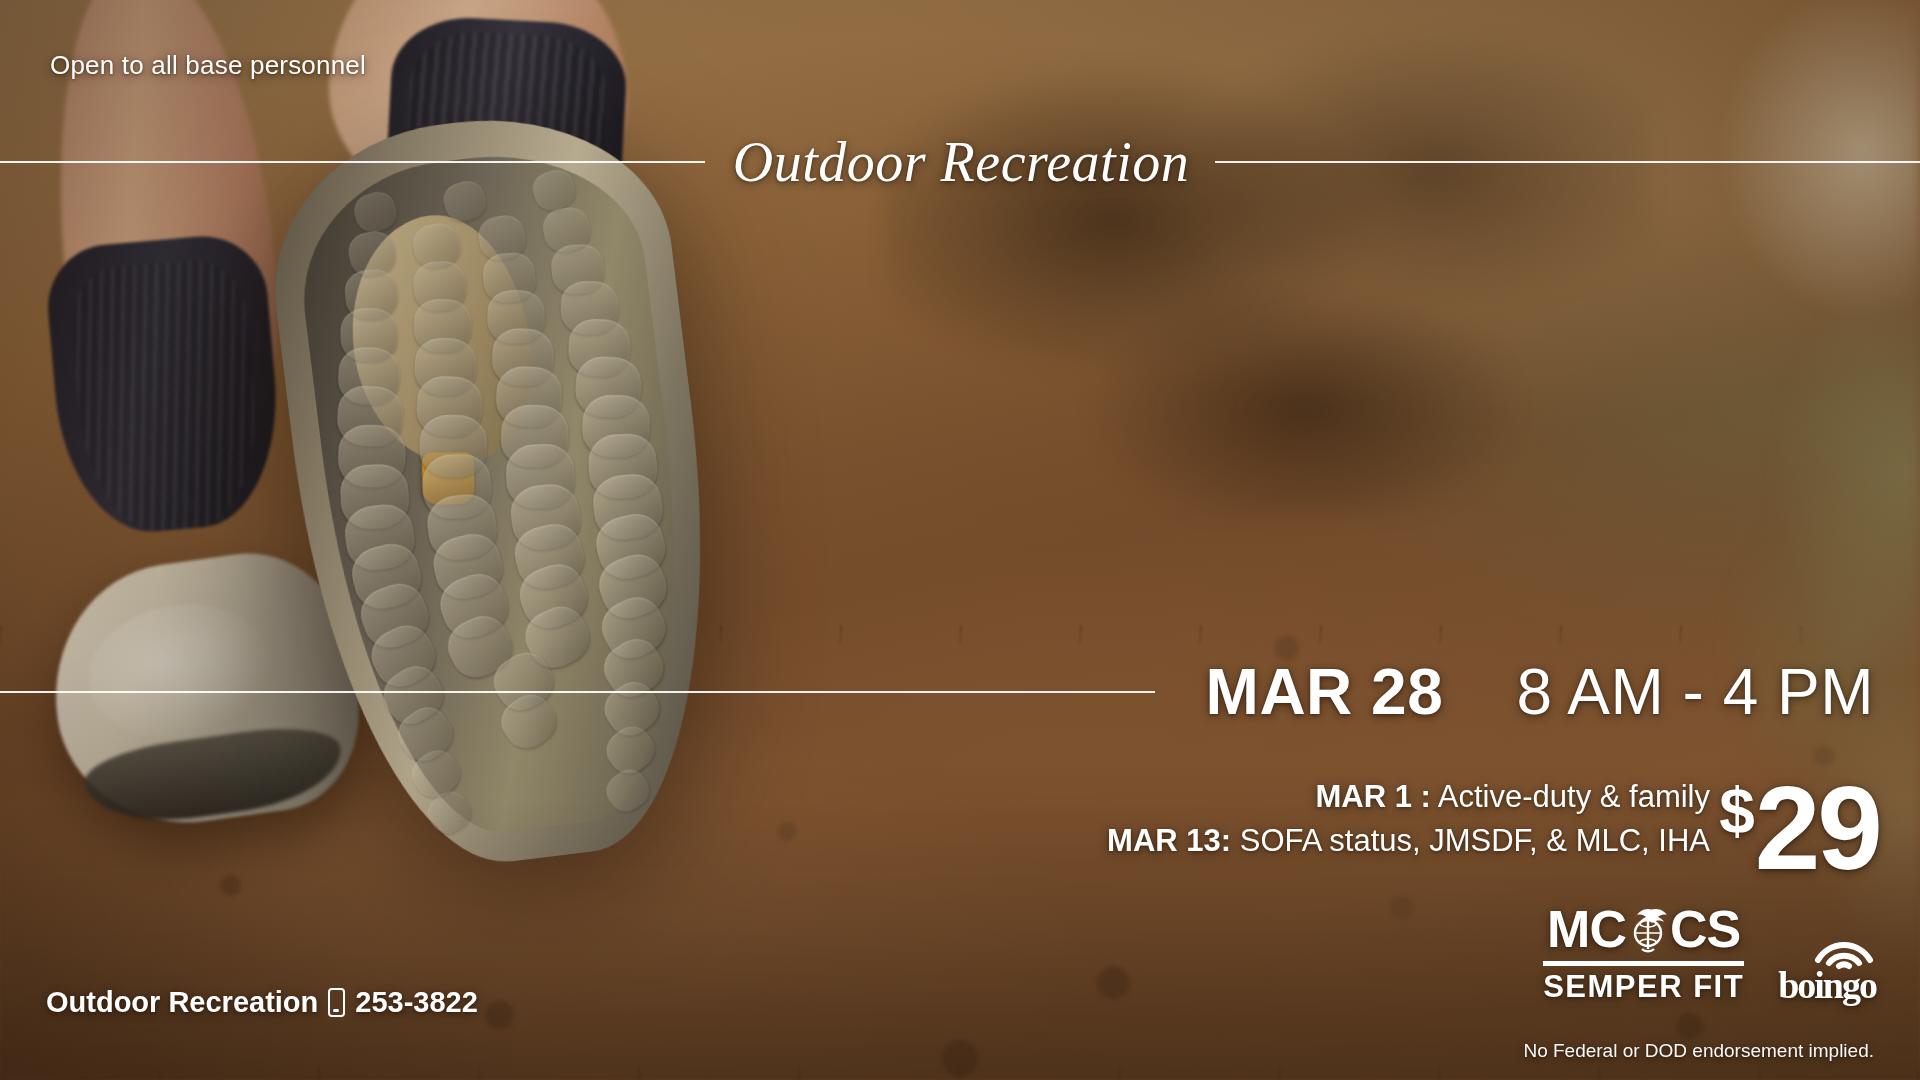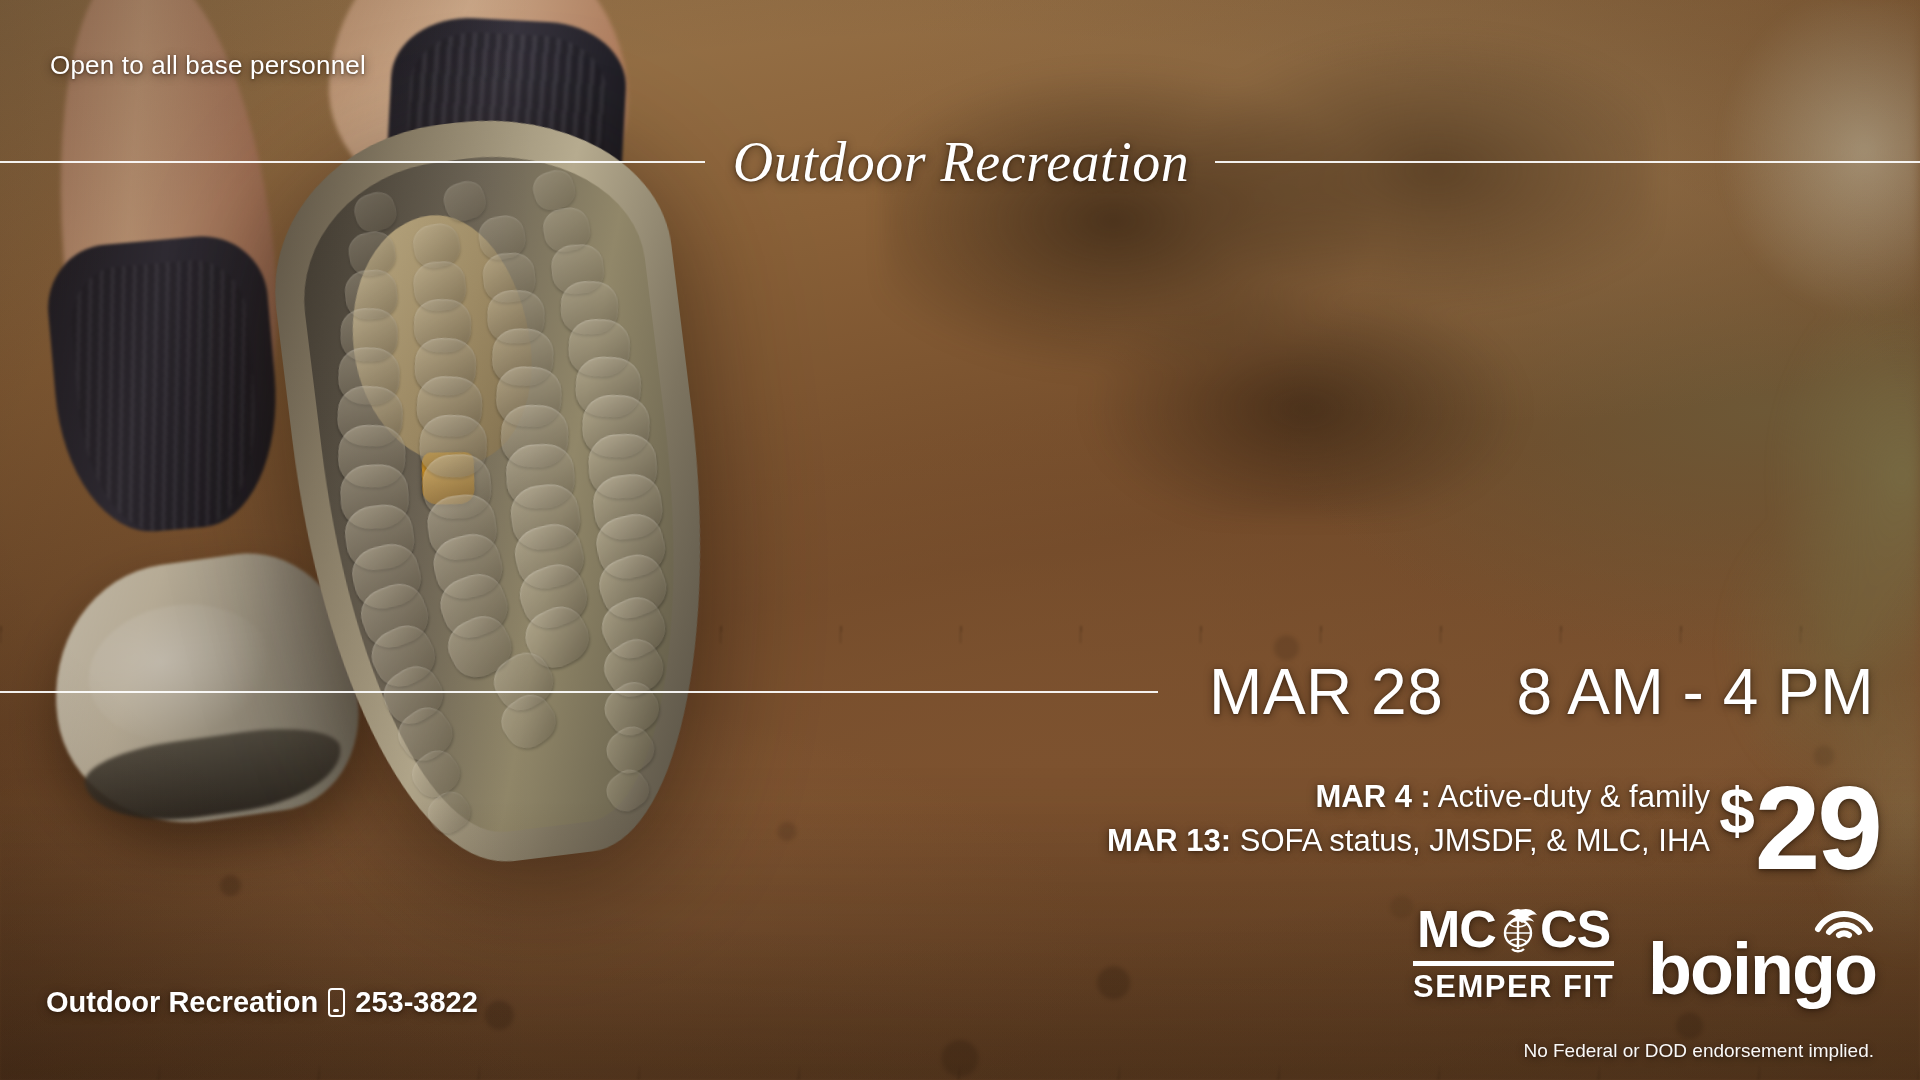--- a/index.html
+++ b/index.html
@@ -235,21 +235,21 @@
   .title-line { font-size: 168px; white-space: nowrap; display: block; }
   .title-line.l2 { margin-top: -6px; }
 
   
   .date-row {
     position: absolute; left: 0; right: 46px; top: 655px;
     display: flex; align-items: center;
   }
   .date-rule { flex: 1 1 auto; height: 2px; background: rgba(255,255,255,.92); margin-right: 34px; }
   .date-text { flex: 0 0 auto; white-space: nowrap; font-size: 64px; letter-spacing: .5px; }
-  .date-strong { font-weight: 400; margin-left: 17px; }
+  .date-strong { font-weight: 700; margin-left: 17px; }
   .date-light { font-weight: 300; }
 
   
   .reg-block {
     position: absolute; right: 210px; top: 775px;
     text-align: right;
     font-size: 31px;
     line-height: 1.42;
   }
   .reg-line { white-space: nowrap; }
@@ -290,22 +290,22 @@
   .mccs-top {
     display: flex; align-items: center; justify-content: center;
     font-size: 52px; font-weight: 700; letter-spacing: -1px; line-height: 1;
   }
   .mccs-egа { margin: 0 -4px; }
   .mccs-rule { height: 5px; background: #fff; margin: 6px 0 5px; }
   .mccs-bottom { font-size: 31px; font-weight: 700; letter-spacing: 1.5px; line-height: 1; }
 
   .boingo { display: flex; align-items: flex-end; gap: 0; }
   .boingo-word {
-    font-size: 72px; font-weight: 700; letter-spacing: -2px; line-height: .9;
-    font-family: Liberation Sans, sans-serif; position: relative;
+    font-size: 38px; font-weight: 700; letter-spacing: -2px; line-height: .9;
+    font-family: Liberation Serif, serif; position: relative;
   }
 
   .disclaimer {
     position: absolute; right: 46px; bottom: 18px;
     font-size: 19px; font-weight: 400; opacity: .97;
   }
 </style>
 </head>
 <body>
 
@@ -410,21 +410,21 @@
       <div class="date-rule"></div>
       <div class="date-text txt-shadow">
         <span class="date-strong">MAR 28</span>
         <span>&nbsp;&nbsp;</span>
         <span class="date-light">8 AM - 4 PM</span>
       </div>
     </div>
 
     <div class="reg-block txt-shadow">
       <div class="reg-line">
-        <span class="reg-b">MAR 4 :</span><span class="reg-n"> Active-duty &amp; family</span>
+        <span class="reg-b">MAR 1 :</span><span class="reg-n"> Active-duty &amp; family</span>
       </div>
       <div class="reg-line">
         <span class="reg-b">MAR 13:</span><span class="reg-n"> SOFA status, JMSDF, &amp; MLC, IHA</span>
       </div>
     </div>
 
     <div class="price txt-shadow">
       <span class="price-sym">$</span>
       <span class="price-val">29</span>
     </div>

